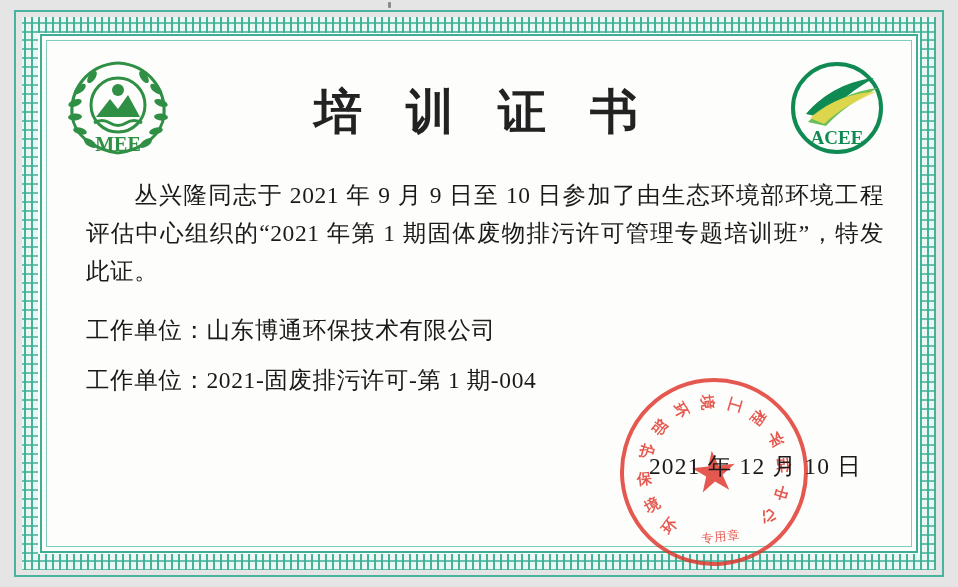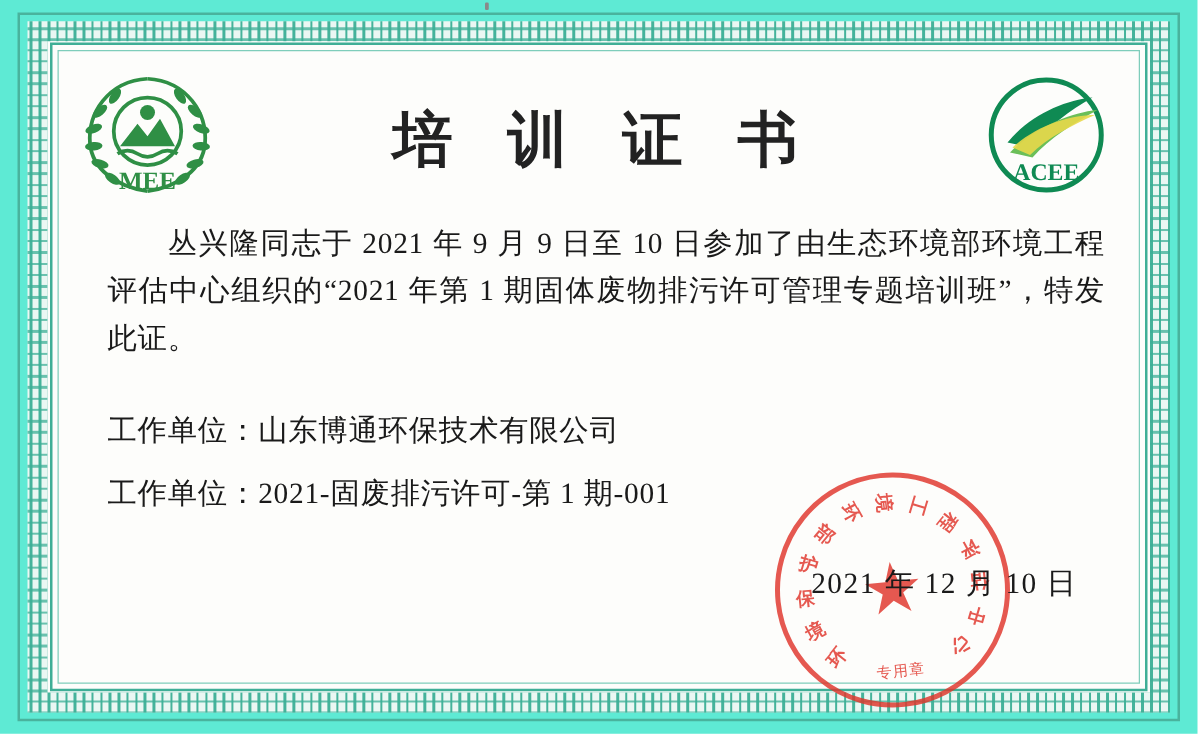--- a/index.html
+++ b/index.html
@@ -14,21 +14,21 @@
     font-family: "Liberation Serif", serif;
   }
 
   
   #certificate {
     position: absolute;
     left: 0;
     top: 0;
     width: 958px;
     height: 587px;
-    background: #5eead4;
+    background: #e5e5e5;
   }
 
   
   .border-outer {
     position: absolute;
     left: 14px;
     top: 10px;
     right: 14px;
     bottom: 10px;
     border: 2px solid #49b39d;
@@ -132,21 +132,21 @@
     line-height: 38px;
     text-align: justify;
     text-indent: 48px;
     letter-spacing: 0.6px;
   }
   .field-line {
     font-family: "Liberation Serif", serif;
     font-size: 23.5px;
     color: #1a1a1a;
     letter-spacing: 0.6px;
-    margin-top: 38px;
+    margin-top: 24px;
   }
   .field-line.second { margin-top: 18px; }
 
   
   .date-line {
     position: absolute;
     right: 96px;
     top: 450px;
     font-family: "Liberation Serif", serif;
     font-size: 23.5px;
@@ -289,21 +289,21 @@
   </div>
 
   <div class="body-wrap">
     <div class="para">丛兴隆同志于 2021 年 9 月 9 日至 10 日参加了由生态环境部环境工程评估中心组织的“2021 年第 1 期固体废物排污许可管理专题培训班”，特发此证。</div>
 
     <div class="field-line">
       <span>工作单位：</span><span>山东博通环保技术有限公司</span>
     </div>
 
     <div class="field-line second">
-      <span>工作单位：</span><span>2021-固废排污许可-第 1 期-001</span>
+      <span>工作单位：</span><span>2021-固废排污许可-第 1 期-004</span>
     </div>
   </div>
 
   <div class="seal">
     <div class="seal-inner"></div>
     <div class="seal-ring-text" id="seal-ring">
         <span style="transform: rotate(-135deg) translate(0px, -70px) rotate(90deg) translate(-50%, -50%);">环</span>
         <span style="transform: rotate(-112.5deg) translate(0px, -70px) rotate(90deg) translate(-50%, -50%);">境</span>
         <span style="transform: rotate(-90deg) translate(0px, -70px) rotate(90deg) translate(-50%, -50%);">保</span>
         <span style="transform: rotate(-67.5deg) translate(0px, -70px) rotate(90deg) translate(-50%, -50%);">护</span>

